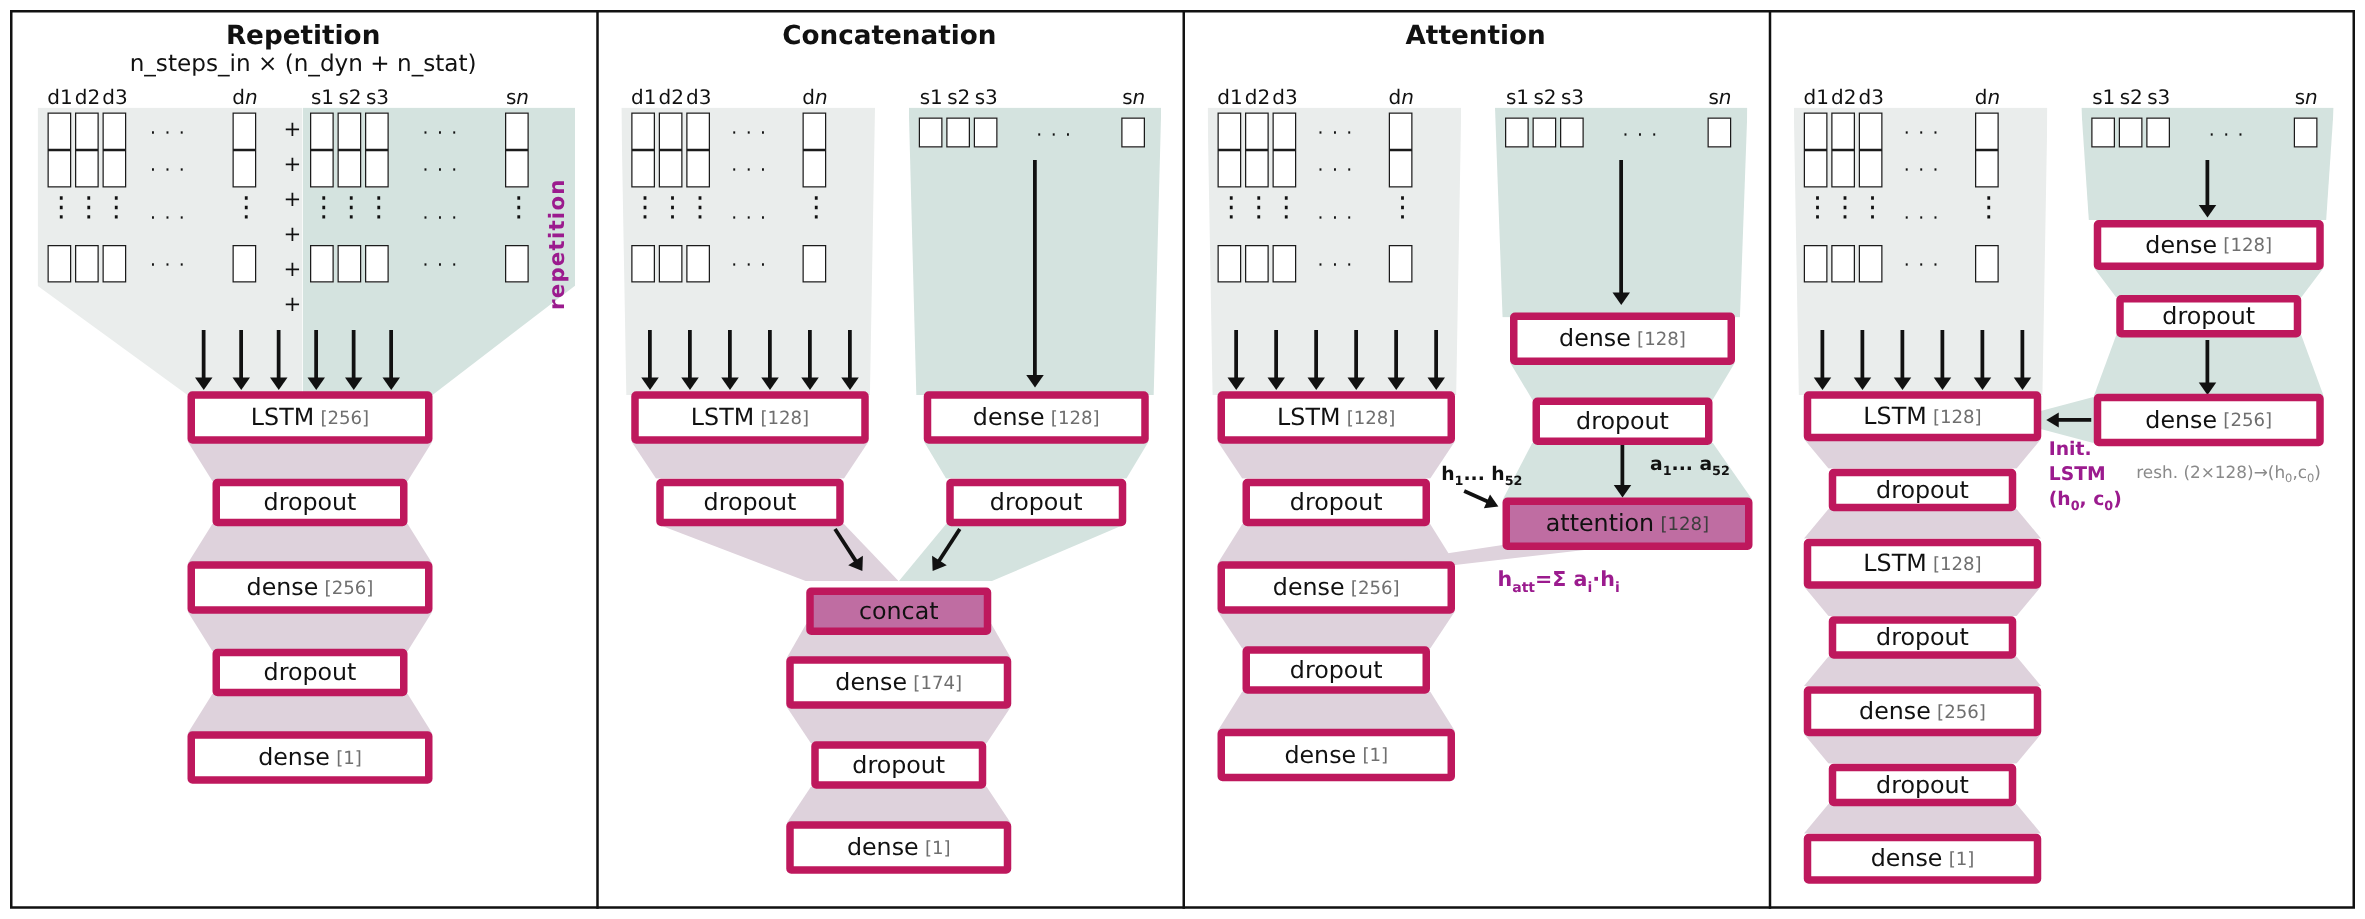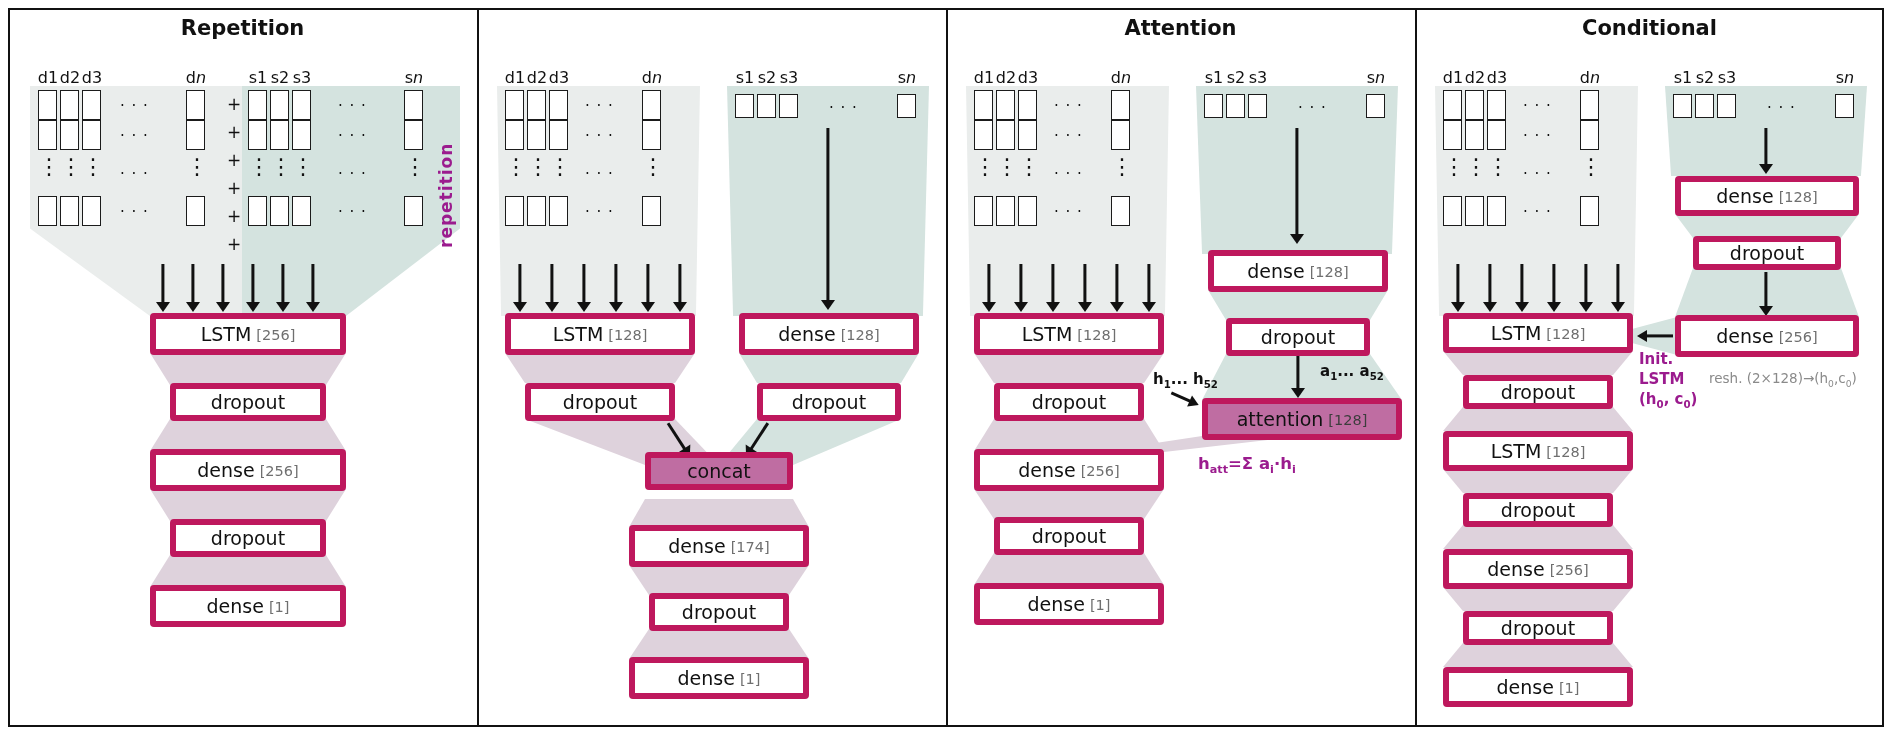--- a/index.html
+++ b/index.html
@@ -45,20 +45,21 @@
   .vert { position:absolute; z-index:2; writing-mode:vertical-rl; transform:rotate(180deg); font-size:17px; letter-spacing:1px; }
   .frame { position:absolute; left:8px; top:8px; width:1876px; height:719px; border:2.5px solid #111; z-index:9; pointer-events:none; }
   .divider { position:absolute; top:8px; width:2px; height:719px; background:#111; z-index:8; }
   .b6 { font-weight:bold; font-size:15px; }
 </style>
 </head>
 <body>
 
 <div class="panel" style="left:8px">
   <div class="ptitle">Repetition</div>
+  <div class="psub"><span>n_steps_in × (n_dyn + n_stat)</span><span></span><span></span></div>
 
   <div class="bg dynbg" style="left:22px;top:78px;width:212px;height:230px;clip-path:polygon(0 0,100% 0,100% 100%,56.6% 100%,0 62%)"></div>
   <div class="bg statbg" style="left:234px;top:78px;width:218px;height:230px;clip-path:polygon(0 0,100% 0,100% 62%,47.7% 100%,0 100%)"></div>
 
   <span class="lab" style="left:40px;top:60px">d1</span>
   <span class="lab" style="left:62px;top:60px">d2</span>
   <span class="lab" style="left:84px;top:60px">d3</span>
   <span class="lab" style="left:188px;top:60px"><span>d</span><i>n</i></span>
   <span class="lab" style="left:250px;top:60px">s1</span>
   <span class="lab" style="left:272px;top:60px">s2</span>
@@ -148,20 +149,21 @@
   <div class="box" style="left:162px;top:511px;width:156px;height:38px">
       <span>dropout</span>
     </div>
   <div class="box" style="left:142px;top:577px;width:196px;height:42px">
       <span>dense</span>
       <span class="sz">[1]</span>
     </div>
 </div>
 
 <div class="panel" style="left:477px">
+  <div class="ptitle">Concatenation</div>
 
   <div class="bg dynbg" style="left:20px;top:78px;width:203px;height:230px;clip-path:polygon(0 0,100% 0,98% 100%,2% 100%)"></div>
   <div class="bg statbg" style="left:250px;top:78px;width:202px;height:230px;clip-path:polygon(0 0,100% 0,97% 100%,3% 100%)"></div>
 
   <span class="lab" style="left:38px;top:60px">d1</span>
   <span class="lab" style="left:60px;top:60px">d2</span>
   <span class="lab" style="left:82px;top:60px">d3</span>
   <span class="lab" style="left:175px;top:60px"><span>d</span><i>n</i></span>
   <span class="lab" style="left:268px;top:60px">s1</span>
   <span class="lab" style="left:290px;top:60px">s2</span>
@@ -238,21 +240,21 @@
       <span>dropout</span>
     </div>
   <div class="box" style="left:262px;top:305px;width:180px;height:42px">
       <span>dense</span>
       <span class="sz">[128]</span>
     </div>
   <div class="box" style="left:280px;top:375px;width:144px;height:38px">
       <span>dropout</span>
     </div>
 
-  <div class="box pbox" style="left:168px;top:444px;width:148px;height:38px">
+  <div class="box pbox" style="left:168px;top:462px;width:148px;height:38px">
       <span>concat</span>
     </div>
 
   <div class="conn mauve" style="left:152px;top:491px;width:180px;height:28px;clip-path:polygon(8.9% 0,91.1% 0,100% 100%,0 100%)"></div>
   <div class="box" style="left:152px;top:517px;width:180px;height:42px">
       <span>dense</span>
       <span class="sz">[174]</span>
     </div>
   <div class="conn mauve" style="left:152px;top:557px;width:180px;height:30px;clip-path:polygon(0 0,100% 0,88.9% 100%,11.1% 100%)"></div>
   <div class="box" style="left:172px;top:585px;width:140px;height:38px">
@@ -374,21 +376,20 @@
       <span>attention</span>
       <span class="sz" style="color:#3d3d3d">[128]</span>
     </div>
 
   <div class="note b6" style="left:207px;top:362px"><span>h</span><sub>1</sub><span>... h</span><sub>52</sub></div>
   <div class="note b6" style="left:374px;top:354px"><span>a</span><sub>1</sub><span>... a</span><sub>52</sub></div>
   <div class="note purple" style="left:252px;top:446px;font-size:16.5px"><span>h</span><sub>att</sub><span>=Σ a</span><sub>i</sub><span>·h</span><sub>i</sub></div>
 </div>
 
 <div class="panel" style="left:1415px">
-  <div class="ptitle">Conditional</div>
 
   <div class="bg dynbg" style="left:20px;top:78px;width:203px;height:230px;clip-path:polygon(0 0,100% 0,98% 100%,2% 100%)"></div>
   <div class="bg statbg" style="left:250px;top:78px;width:202px;height:90px;clip-path:polygon(0 0,100% 0,97% 100%,3% 100%)"></div>
 
   <span class="lab" style="left:38px;top:60px">d1</span>
   <span class="lab" style="left:60px;top:60px">d2</span>
   <span class="lab" style="left:82px;top:60px">d3</span>
   <span class="lab" style="left:175px;top:60px"><span>d</span><i>n</i></span>
   <span class="lab" style="left:268px;top:60px">s1</span>
   <span class="lab" style="left:290px;top:60px">s2</span>

